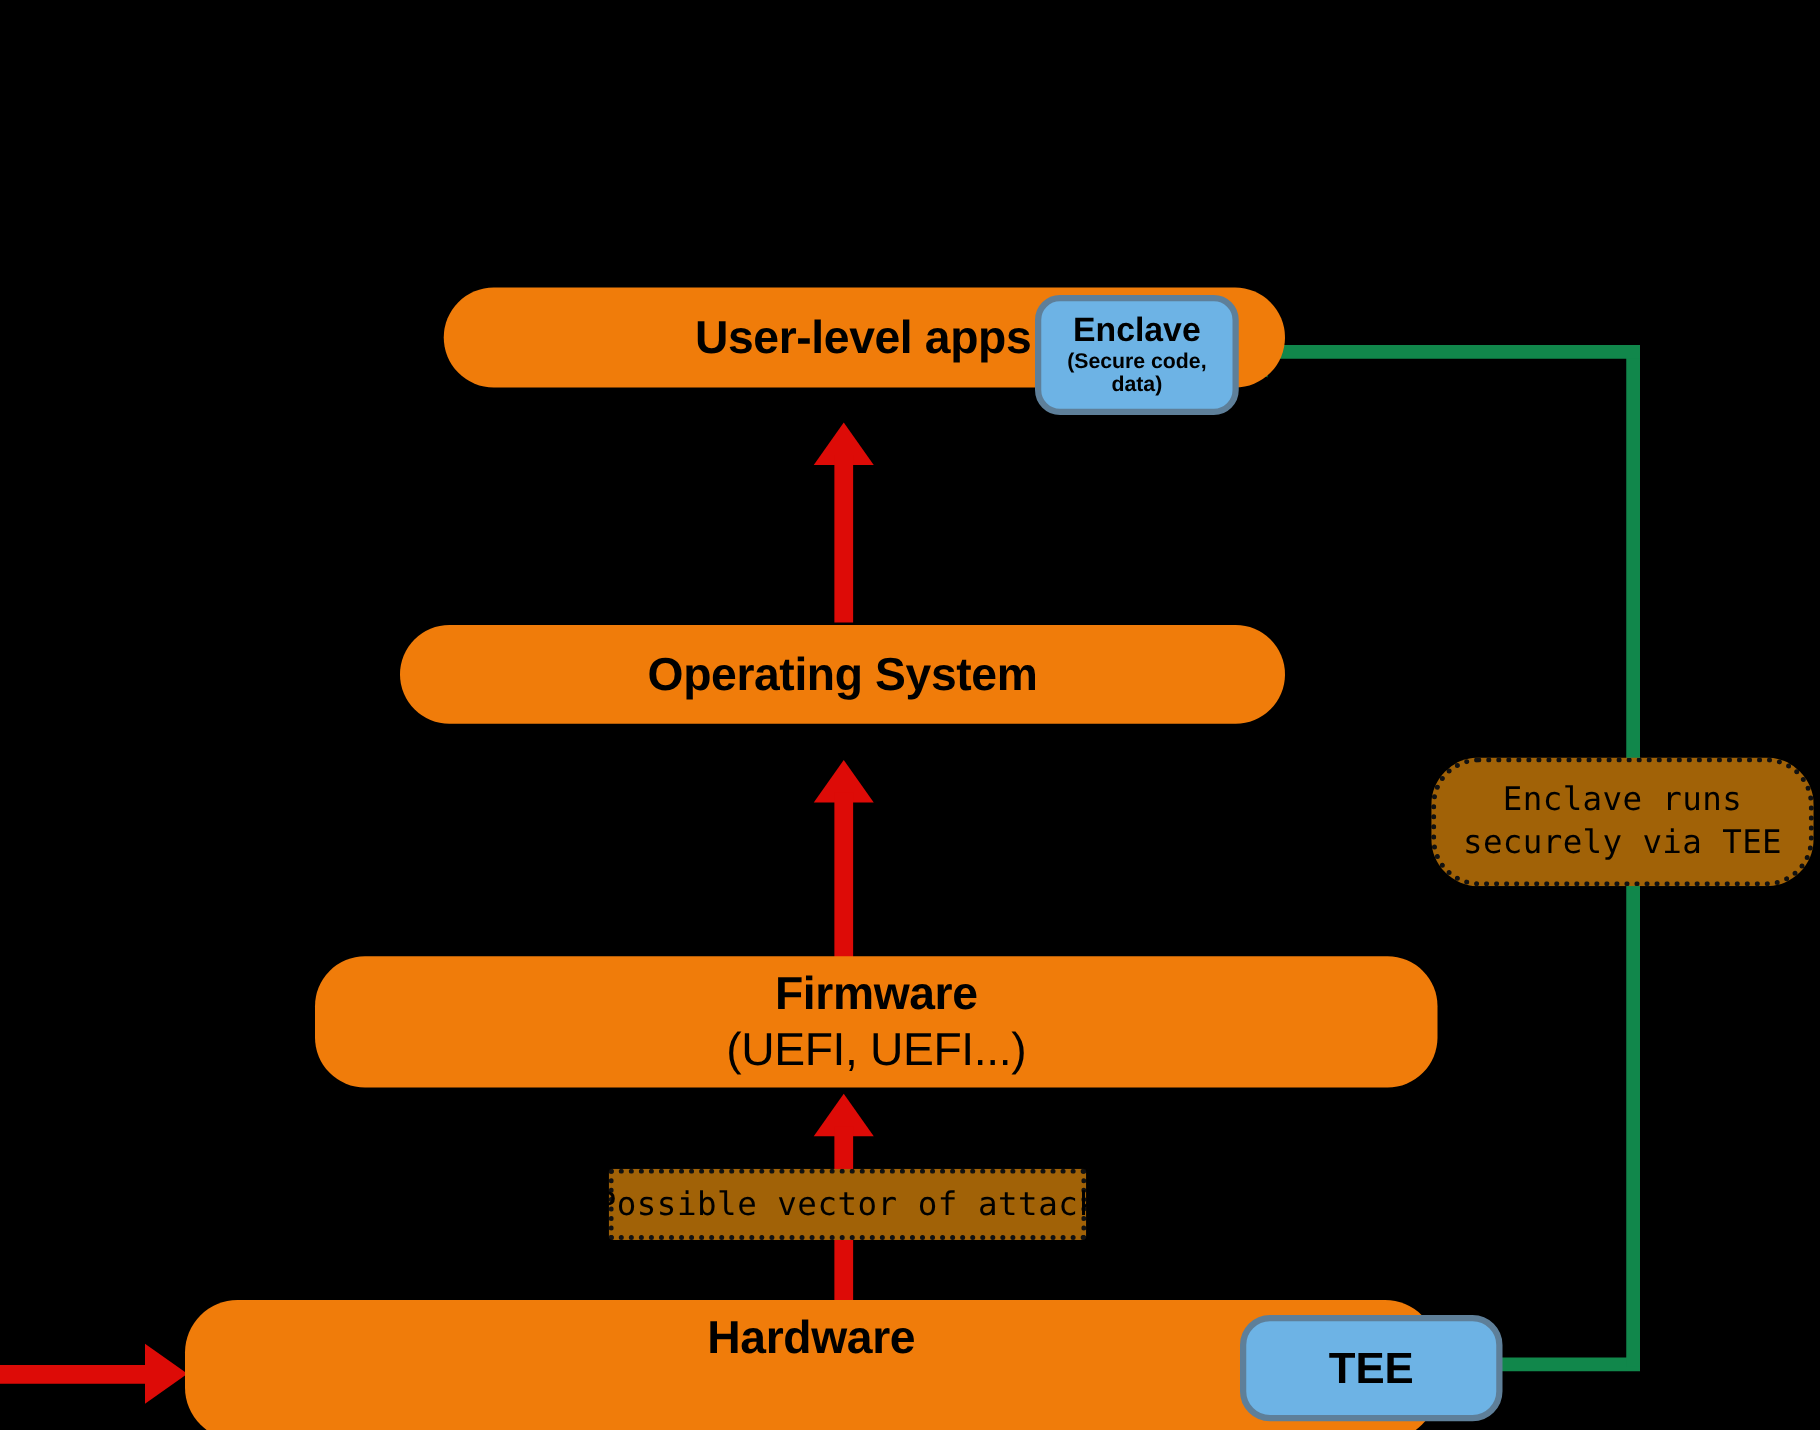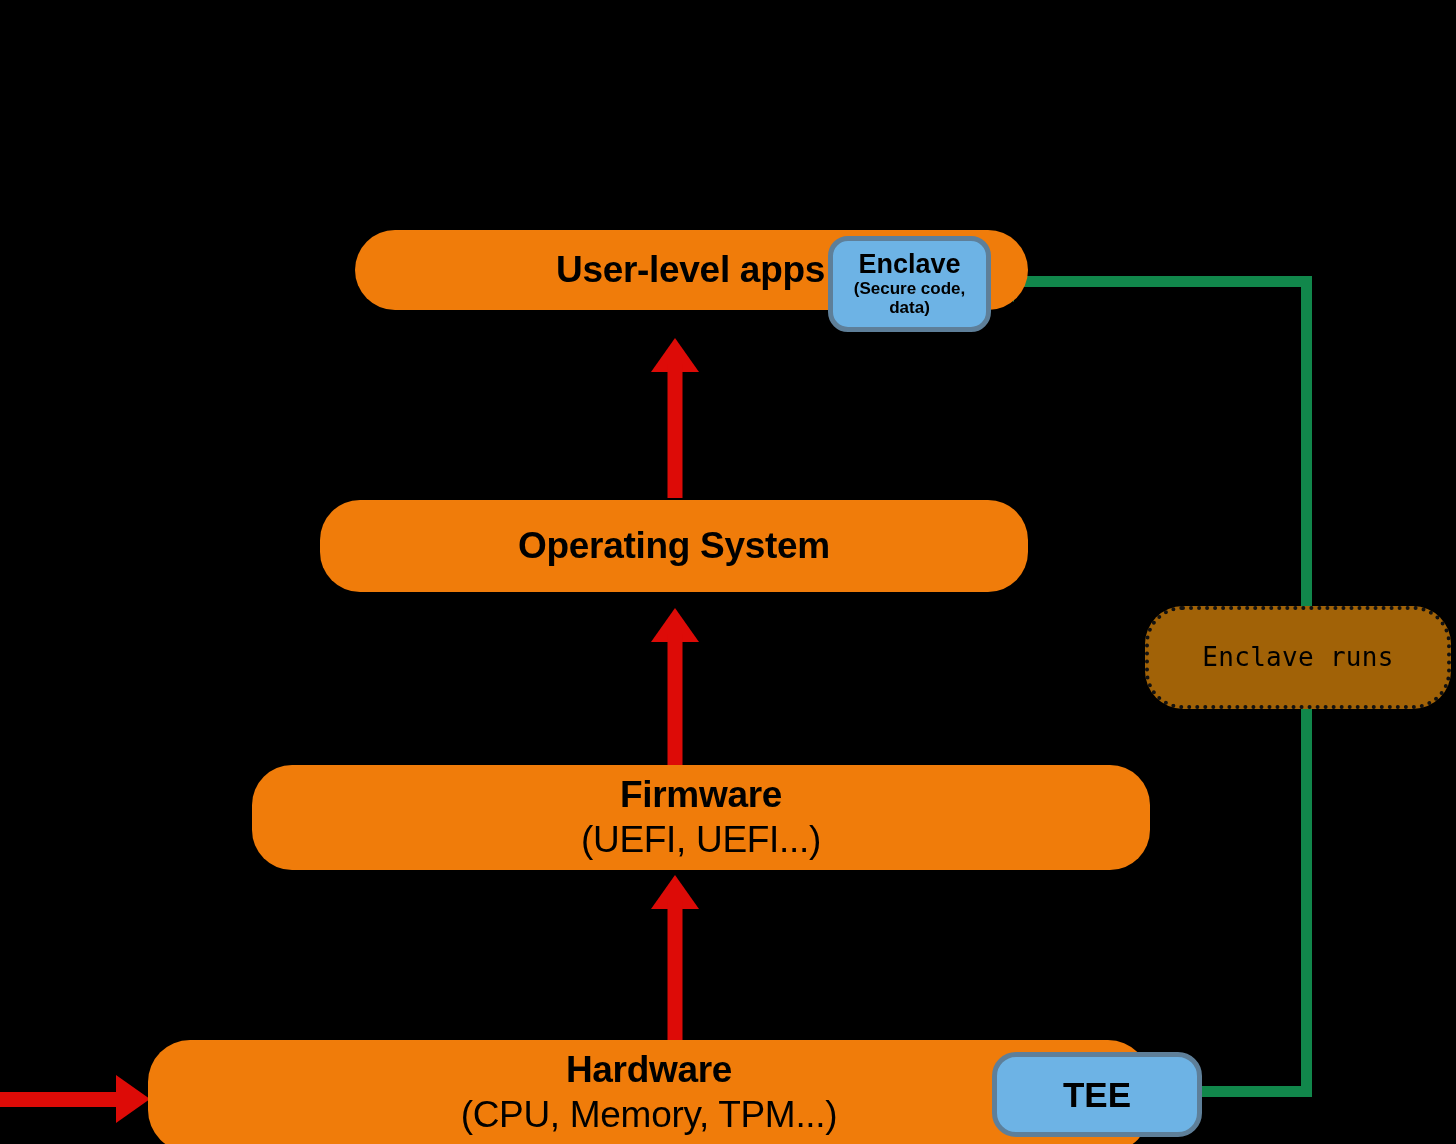--- a/index.html
+++ b/index.html
@@ -42,21 +42,21 @@
   .layer .line2 {
     font-weight: normal;
     font-size: 37px;
     letter-spacing: -0.3px;
     line-height: 1.12;
     white-space: nowrap;
     margin-top: 4px;
   }
 
   #layer-apps   { left: 355px;  top: 230px;  width: 673px; height: 80px; }
-  #layer-os     { left: 320px;  top: 500px;  width: 708px; height: 92px; }
+  #layer-os     { left: 320px;  top: 500px;  width: 708px; height: 79px; }
   #layer-fw     { left: 228px;  top: 765px;  width: 898px; height: 105px; margin-left: 24px; }
   #layer-hw     { left: 148px;  top: 1040px; width: 1002px; height: 112px; border-radius: 42px; }
 
   #layer-apps .line1 { margin-right: 2px; }
   #layer-hw  { justify-content: flex-start; padding-top: 10px; }
 
   
   .blue-box {
     position: absolute;
     background: #6DB3E5;
@@ -234,31 +234,34 @@
     <div class="line1">Operating System</div>
   </div>
 
   <div class="layer" id="layer-fw">
     <div class="line1">Firmware</div>
     <div class="line2">(UEFI, UEFI...)</div>
   </div>
 
   <div class="layer" id="layer-hw">
     <div class="line1">Hardware</div>
-    <div class="line2">(CPU, Memory, TPM...)</div>
   </div>
 
   <div class="blue-box" id="tee-box">
     <div class="title">TEE</div>
   </div>
 
   <div class="blue-box" id="enclave-box">
     <div class="title">Enclave</div>
     <div class="sub">(Secure code,</div>
     <div class="sub">data)</div>
   </div>
 
+  <div class="callout" id="callout-attack">
+    <div class="ln">Possible vector of attack</div>
+  </div>
 
   <div class="callout" id="callout-tee">
     <div class="ln">Enclave runs</div>
+    <div class="ln">securely via TEE</div>
   </div>
 
 </div>
 
 </body></html>

